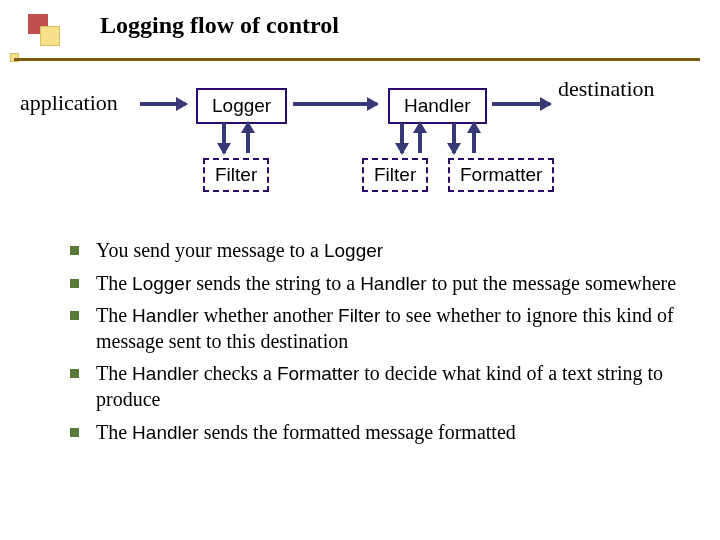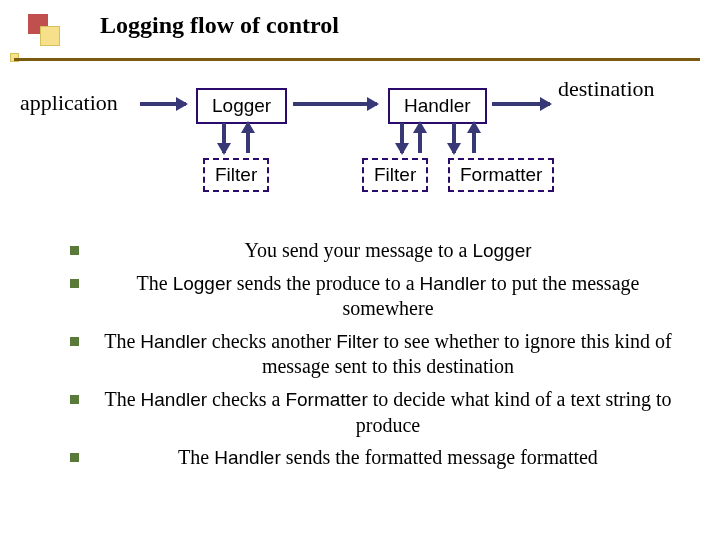--- a/index.html
+++ b/index.html
@@ -129,21 +129,20 @@
   .bullets {
     padding: 0 40px 0 70px;
     font-size: 20px;
     line-height: 1.28;
   }
   .bullets li {
     list-style: none;
     position: relative;
     padding-left: 26px;
     margin-bottom: 7px;
-    text-align: center;
   }
   .bullets li::before {
     content: "";
     position: absolute;
     left: 0;
     top: 8px;
     width: 9px;
     height: 9px;
     background: #5a7a3a;
   }
@@ -180,17 +179,17 @@
   <div id="v1d" class="varrow down"></div>
   <div id="v1u" class="varrow up"></div>
   <div id="v2d" class="varrow down"></div>
   <div id="v2u" class="varrow up"></div>
   <div id="v3d" class="varrow down"></div>
   <div id="v3u" class="varrow up"></div>
 </div>
 
 <ul class="bullets">
   <li><span>You send your message to a </span><span class="code">Logger</span><span></span></li>
-  <li><span>The </span><span class="code">Logger</span><span> sends the produce to a </span><span class="code">Handler</span><span> to put the message somewhere</span></li>
-  <li><span>The </span><span class="code">Handler</span><span> checks another </span><span class="code">Filter</span><span> to see whether to ignore this kind of message sent to this destination</span></li>
+  <li><span>The </span><span class="code">Logger</span><span> sends the string to a </span><span class="code">Handler</span><span> to put the message somewhere</span></li>
+  <li><span>The </span><span class="code">Handler</span><span> whether another </span><span class="code">Filter</span><span> to see whether to ignore this kind of message sent to this destination</span></li>
   <li><span>The </span><span class="code">Handler</span><span> checks a </span><span class="code">Formatter</span><span> to decide what kind of a text string to produce</span></li>
   <li><span>The </span><span class="code">Handler</span><span> sends the formatted message formatted</span></li>
 </ul>
 
 </body></html>

